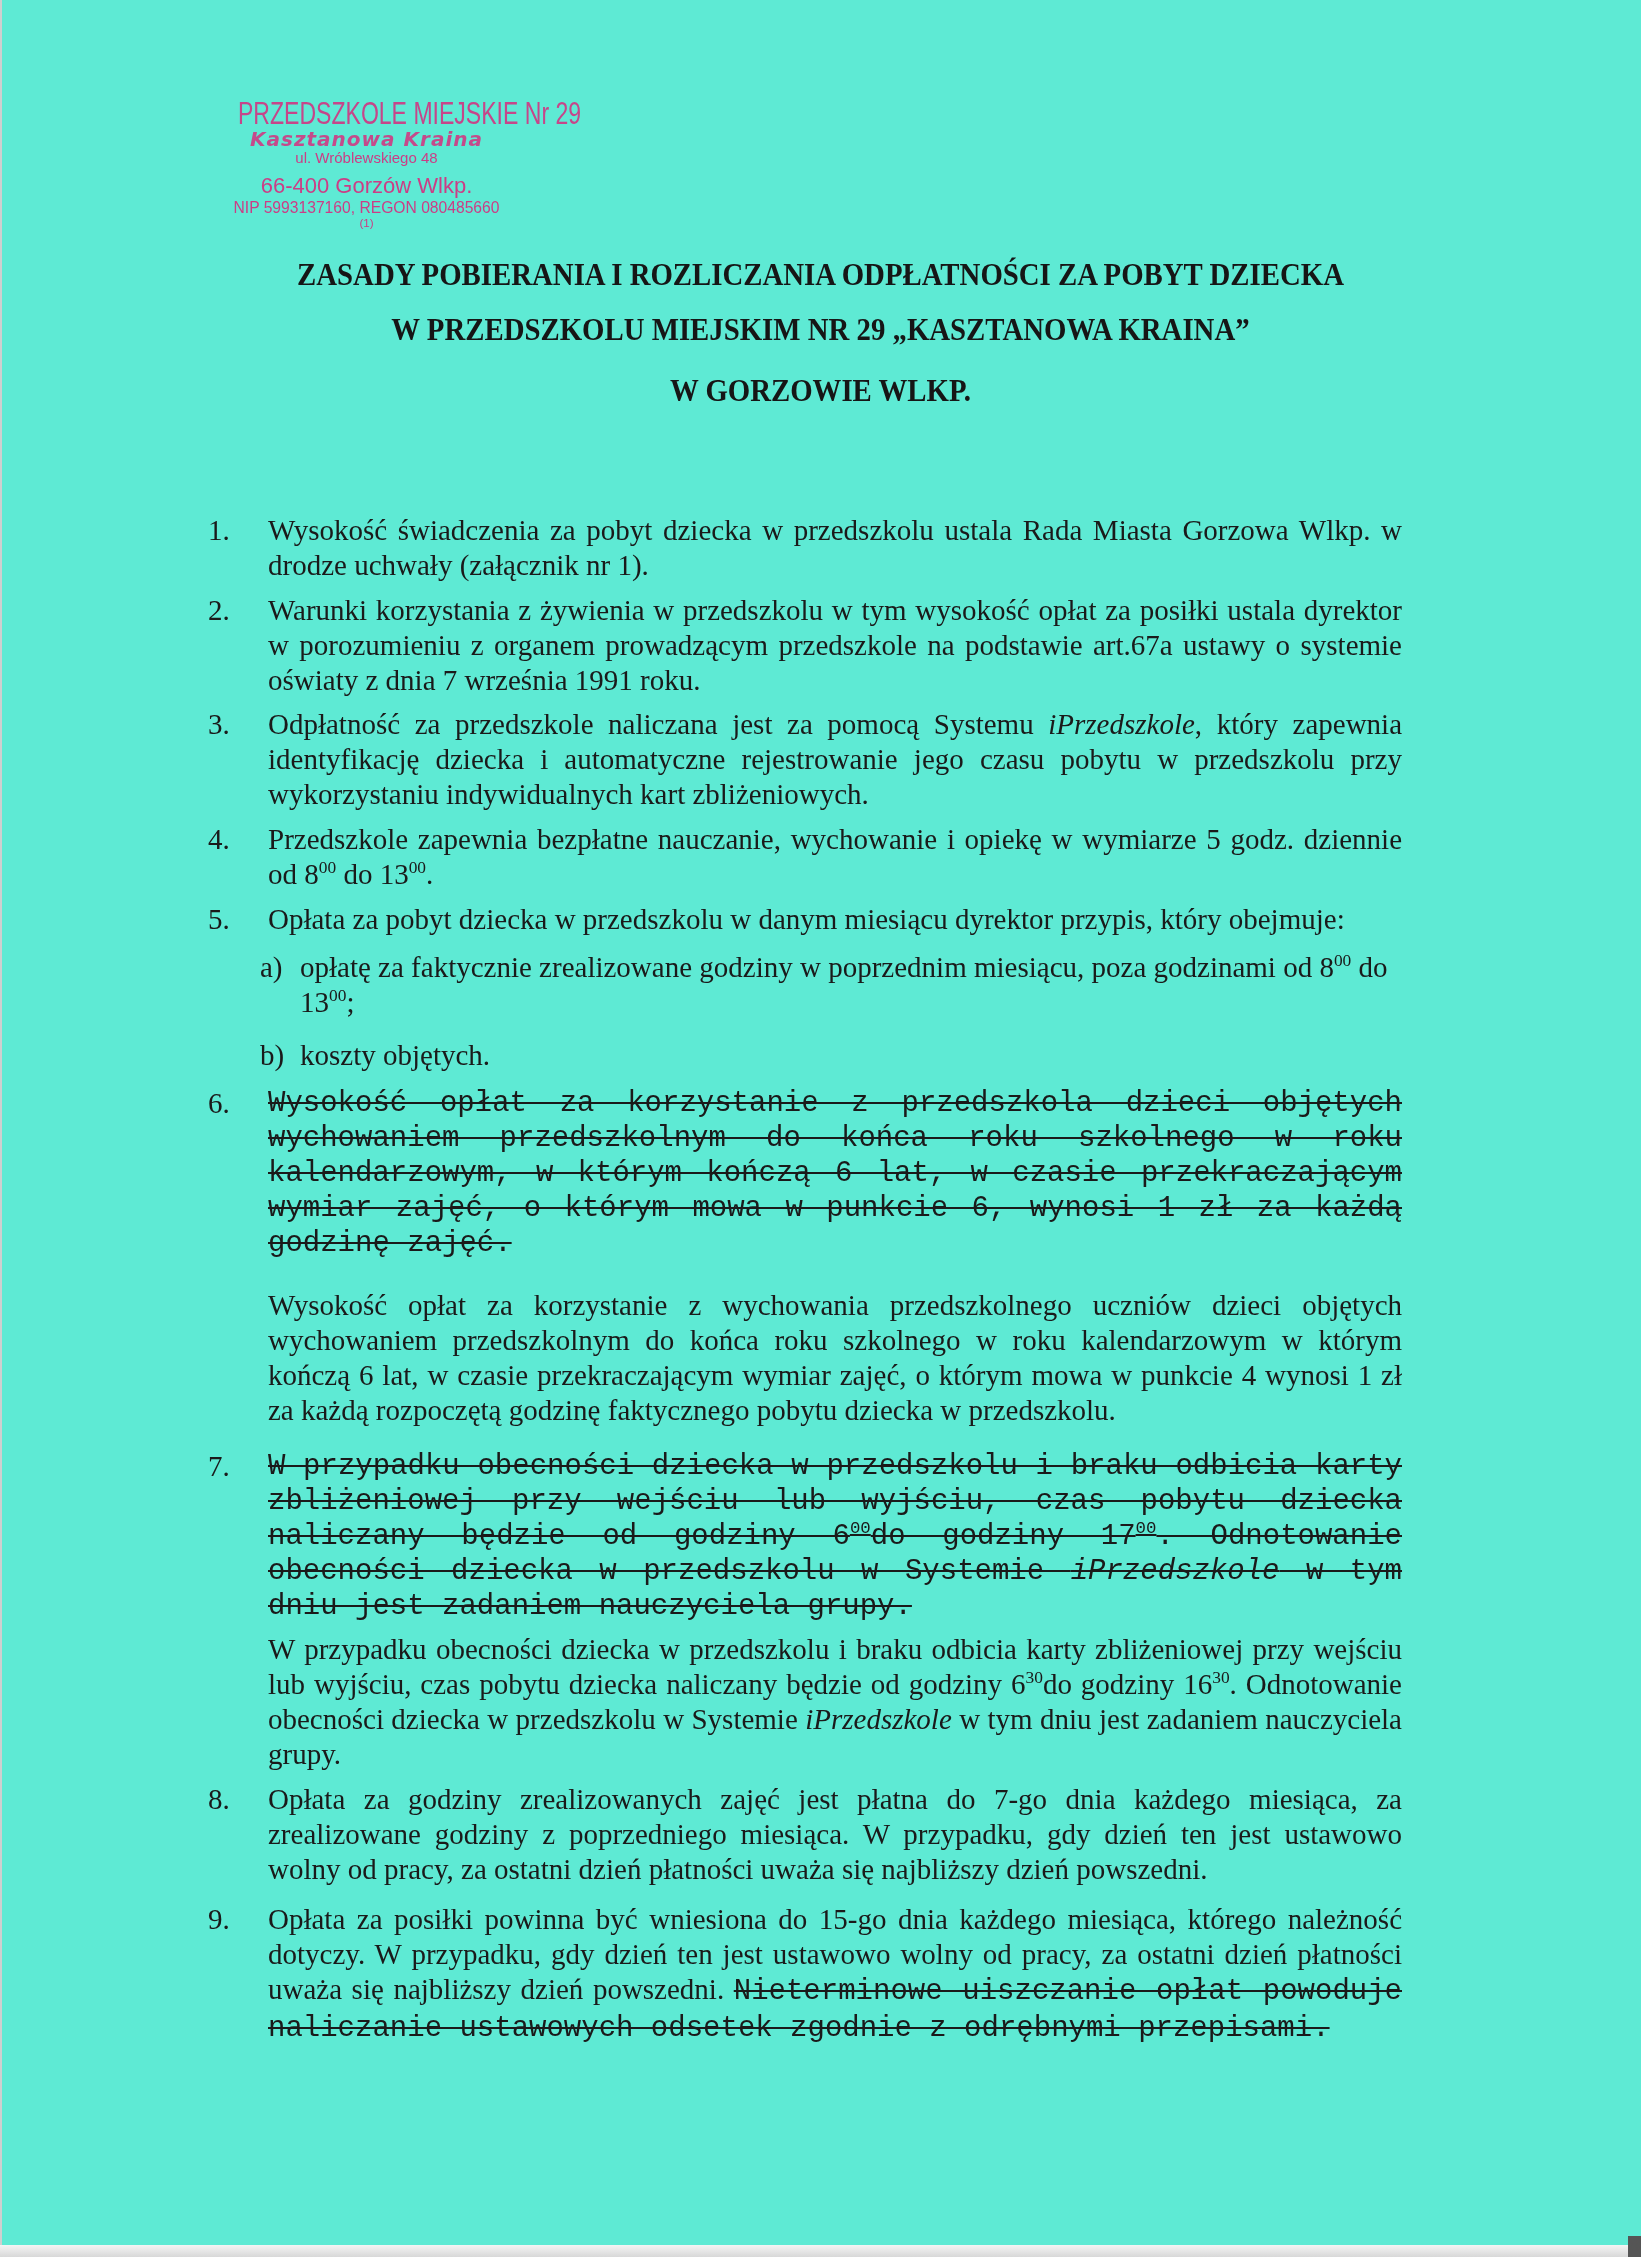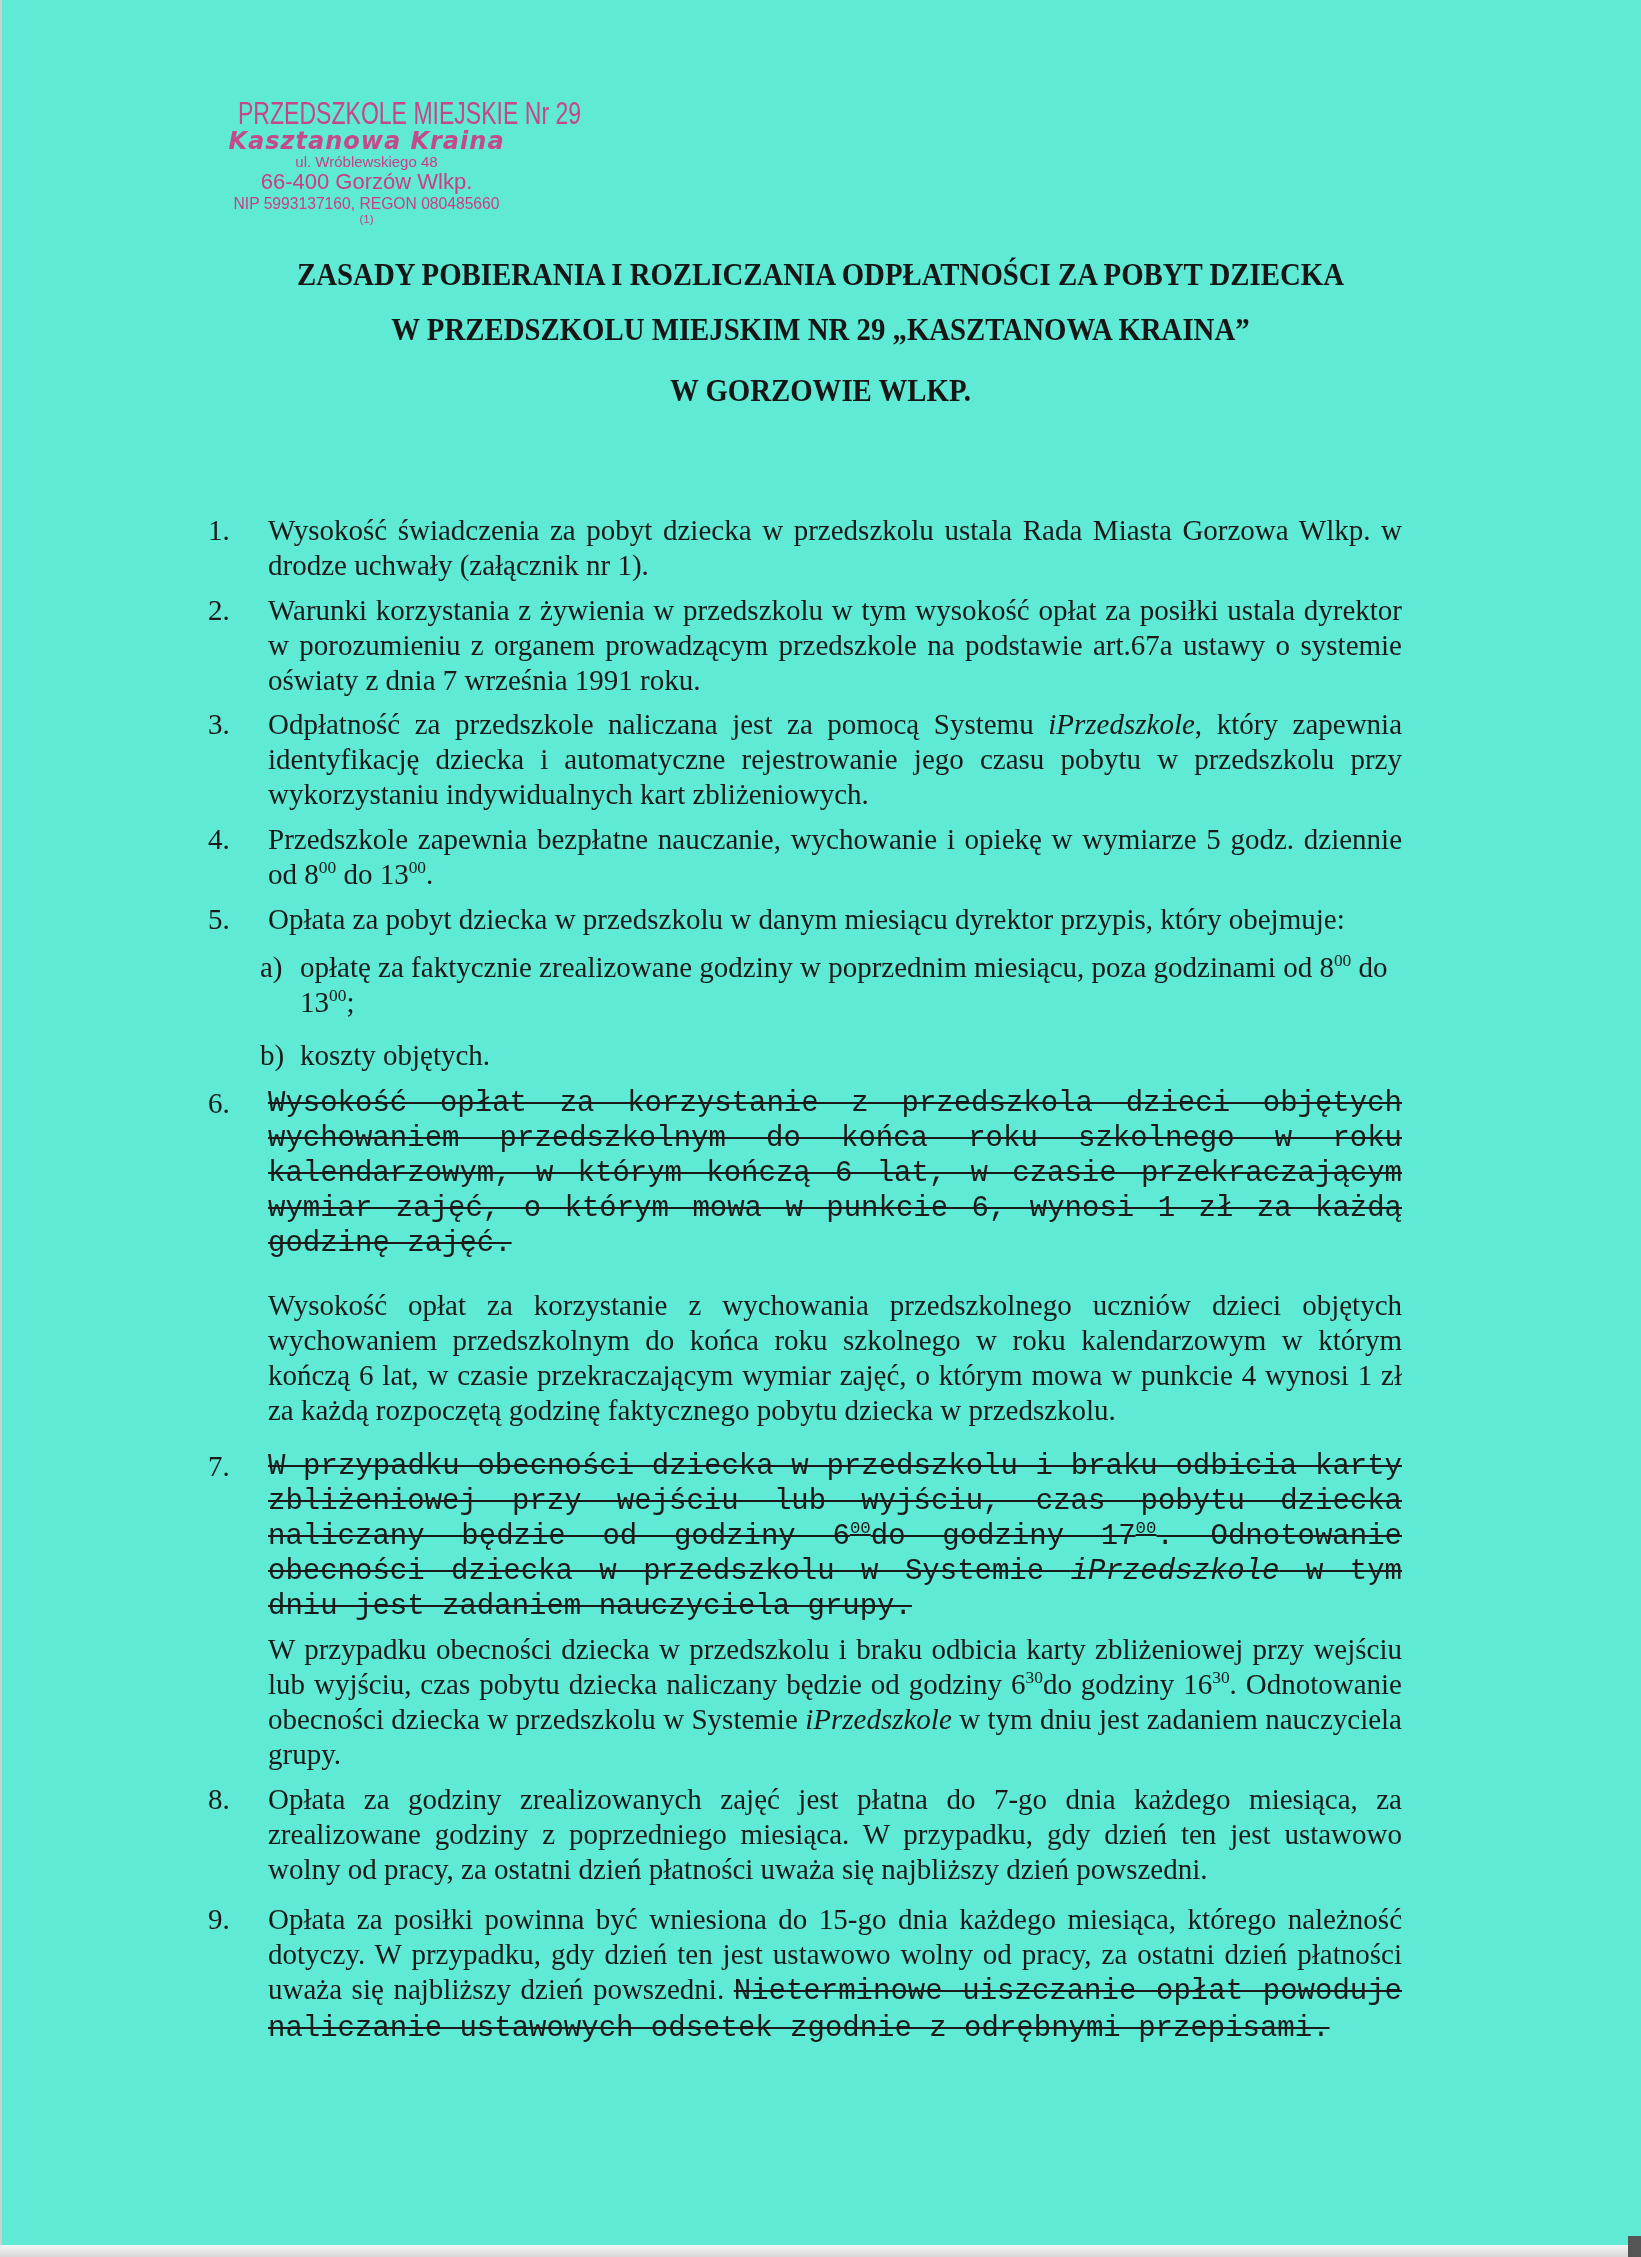--- a/index.html
+++ b/index.html
@@ -8,23 +8,23 @@
     font-family:"Liberation Serif", "DejaVu Serif", serif; color:#1a1a1a;
   }
   .page { position:absolute; left:0; top:0; width:1641px; height:2257px; background:#5eead4; }
   .bottom-strip { position:absolute; left:0; right:0; bottom:0; height:11.6px;
     background:linear-gradient(#f4f4f4,#d8d8d8); }
   .bottom-corner { position:absolute; right:0; bottom:0; width:13.5px; height:21px; background:#555; }
   .left-edge { position:absolute; left:0; top:0; bottom:0; width:1.9px; background:#cfcfcf; }
 
   .stamp { position:absolute; left:188px; top:97px; width:357px; text-align:center; color:#cc3d86; line-height:1; }
   .stamp .l1 { font-family:"Liberation Sans", sans-serif; font-size:32px; letter-spacing:0px; transform:scaleX(0.72); transform-origin:center; white-space:nowrap; font-weight:normal; color:#c6468a; }
-  .stamp .l2 { font-family:"DejaVu Sans", sans-serif; font-style:italic; font-weight:bold; font-size:24px; letter-spacing:1px; margin-top:0px; color:#c54a8b; }
+  .stamp .l2 { font-family:"DejaVu Sans", sans-serif; font-style:italic; font-weight:bold; font-size:20px; letter-spacing:1px; margin-top:0px; color:#c54a8b; }
   .stamp .l3 { font-family:"Liberation Sans", sans-serif; font-size:15px; margin-top:1px; }
-  .stamp .l4 { font-family:"Liberation Sans", sans-serif; font-size:22px; margin-top:2px; }
+  .stamp .l4 { font-family:"Liberation Sans", sans-serif; font-size:22px; margin-top:10px; }
   .stamp .l5 { font-family:"Liberation Sans", sans-serif; font-size:17.4px; margin-top:1.9px; transform:scaleX(0.9); white-space:nowrap; }
   .stamp .l6 { font-family:"Liberation Sans", sans-serif; font-size:11.6px; margin-top:1px; }
 
   .title { position:absolute; left:193px; width:1255px; text-align:center; font-weight:bold; font-size:32px;
     transform:scaleX(0.9); transform-origin:center; white-space:nowrap; color:#161616; }
   .t1 { top:256px; } .t2 { top:311px; } .t3 { top:372px; }
 
   .list { position:absolute; left:208px; top:505px; width:1202px; font-size:29px; line-height:35px; }
   .item { position:relative; padding-left:52px; margin-bottom:9.7px; text-align:justify; }
   .num { position:absolute; left:0; top:0; }

